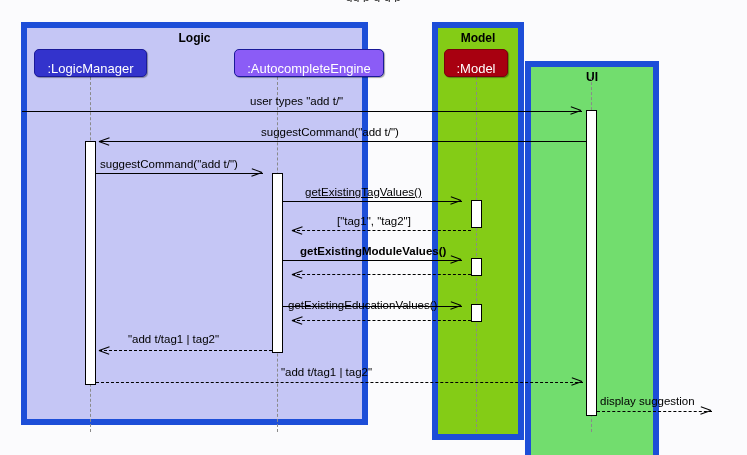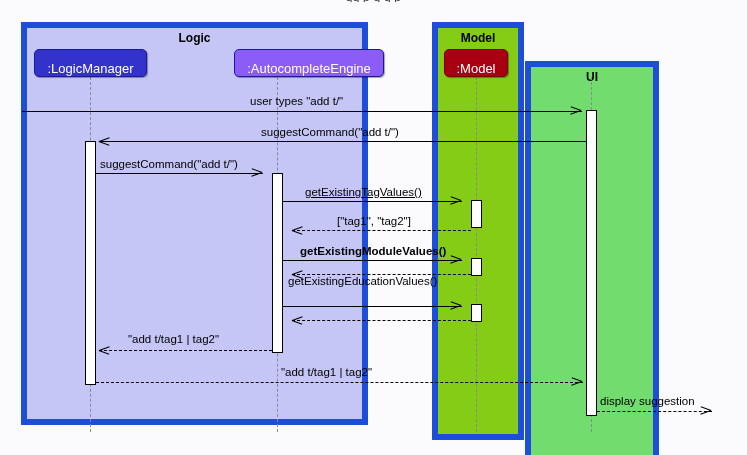--- a/index.html
+++ b/index.html
@@ -163,21 +163,21 @@
       <i></i>
     </div>
 
   <div class="msg-label" style="left:345px;top:258px;"></div>
   <div class="msg-line dashed" style="left:292px;top:274px;width:179px;"></div>
   <div class="ahead left" style="left:292px;top:274px;">
       <i></i>
       <i></i>
     </div>
 
-  <div class="msg-label" style="left:288px;top:275px;">getExistingEducationValues()</div>
+  <div class="msg-label" style="left:288px;top:299px;">getExistingEducationValues()</div>
   <div class="msg-line" style="left:283px;top:306px;width:179px;"></div>
   <div class="ahead right" style="left:461px;top:306px;">
       <i></i>
       <i></i>
     </div>
 
   <div class="msg-label" style="left:345px;top:305px;"></div>
   <div class="msg-line dashed" style="left:292px;top:320px;width:179px;"></div>
   <div class="ahead left" style="left:292px;top:320px;">
       <i></i>

